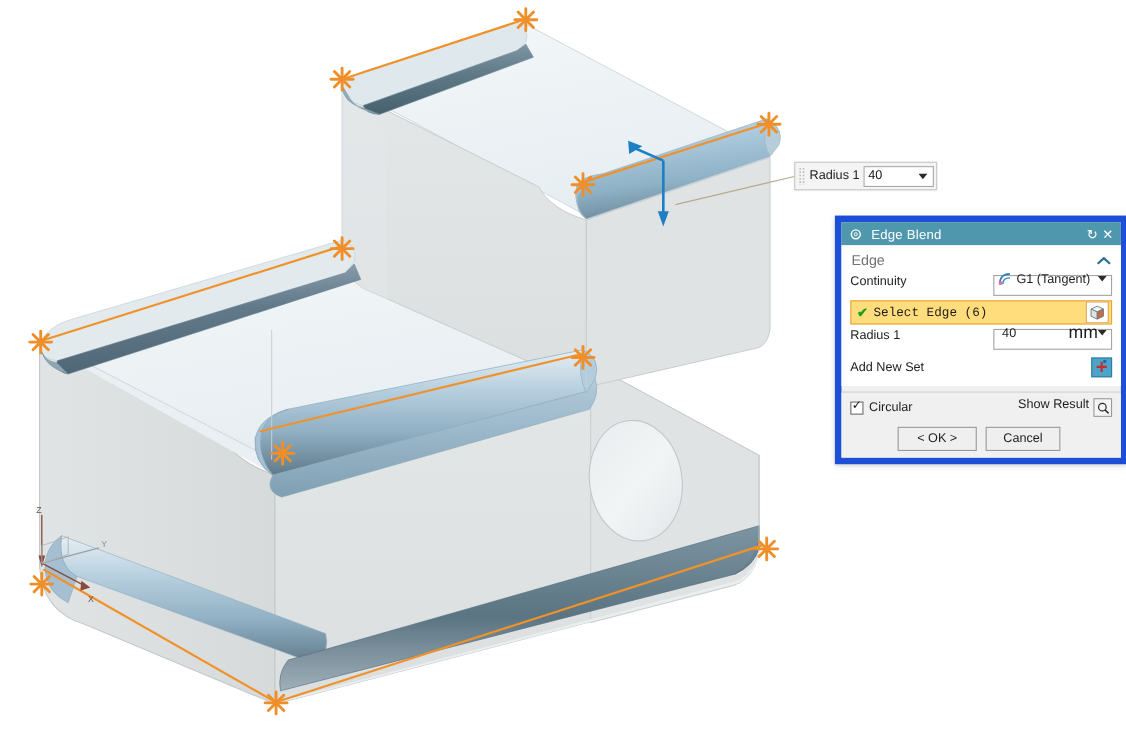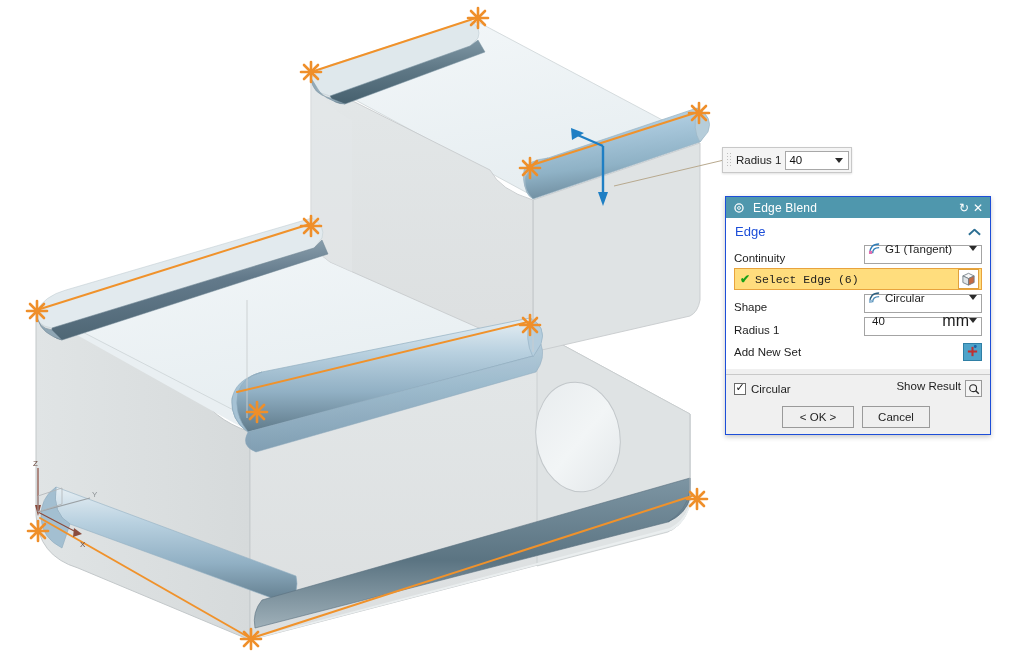--- a/index.html
+++ b/index.html
@@ -45,23 +45,23 @@
   }
   .float-val{font-size:11.5px;color:#111;}
   .caret{
     width:0;height:0;border-left:4px solid transparent;
     border-right:4px solid transparent;border-top:5px solid #2b2b2b;
     margin-right:2px;
   }
 
   
   #dialog{
-    position:absolute;left:725px;top:196px;width:266px;
+    position:absolute;left:759px;top:196px;width:266px;
     background:#f0f0f0;
-    border:1px solid #1d4ed8;
+    border:6px solid #1d4ed8;
     box-shadow:0 2px 5px rgba(0,0,0,.22);
     font-size:11.5px;color:#1d1d1d;
     box-sizing:border-box;
   }
   .titlebar{
     height:21px;background:#4f97ad;
     display:flex;align-items:center;
     padding:0 5px 0 6px;color:#fff;
   }
   .title-txt{
@@ -72,32 +72,32 @@
     width:14px;height:14px;display:flex;align-items:center;justify-content:center;
     color:#fff;font-size:12px;line-height:1;cursor:default;
   }
   .gear{width:12px;height:12px;}
 
   .dlg-body{background:#ffffff;padding:0 0 4px 0;}
   .group-head{
     display:flex;align-items:center;justify-content:space-between;
     padding:6px 9px 4px 9px;
   }
-  .group-title{font-size:13px;color:#1d4ed8;}
+  .group-title{font-size:13px;color:#737373;}
   .chev{
     width:13px;height:9px;position:relative;
   }
   .chev:before,.chev:after{
     content:"";position:absolute;top:4px;width:8px;height:2.4px;background:#2b6e92;
   }
   .chev:before{left:0;transform:rotate(-42deg);}
   .chev:after{left:5px;transform:rotate(42deg);}
 
   .row{
-    display:flex;align-items:flex-end;
+    display:flex;align-items:flex-start;
     padding:2px 8px;min-height:22px;box-sizing:border-box;
   }
   .row .lbl{width:130px;font-size:11.5px;color:#1d1d1d;}
 
   .ctrl{
     flex:1;height:19px;background:#fff;border:1px solid #a4a4a4;
     display:flex;align-items:center;padding:0 2px 12px 3px;
     box-sizing:border-box;
   }
   .ctrl .txt{flex:1;font-size:11.5px;color:#1d1d1d;margin-left:4px;white-space:nowrap;}
@@ -432,32 +432,20 @@
         <span class="sel-txt">Select Edge (6)</span>
         <span class="cube-btn">
           <svg width="15" height="15" viewBox="0 0 16 16">
             <path d="M8 1.4 L14 4.2 L8 7 L2 4.2 Z" fill="#f6f7f8" stroke="#6f7b82" stroke-width="0.9"></path>
             <path d="M2 4.2 L8 7 L8 14 L2 11.2 Z" fill="#dfe4e7" stroke="#6f7b82" stroke-width="0.9"></path>
             <path d="M14 4.2 L8 7 L8 14 L14 11.2 Z" fill="#c46b45" stroke="#6f7b82" stroke-width="0.9"></path>
           </svg>
         </span>
       </div>
 
-      <div class="row">
-        <span class="lbl">Shape</span>
-        <div class="ctrl">
-          <svg width="13" height="12" viewBox="0 0 14 13">
-            <path d="M12 1 C 5 1, 2 5, 2 11" fill="none" stroke="#2a5f80" stroke-width="1.7"></path>
-            <path d="M12 5 C 7 5, 5 7, 5 11" fill="none" stroke="#4a8ab5" stroke-width="1.4"></path>
-            <rect x="1" y="8.5" width="3.2" height="3.2" fill="#8fb7d4"></rect>
-          </svg>
-          <span class="txt">Circular</span>
-          <span class="caret"></span>
-        </div>
-      </div>
 
       <div class="row">
         <span class="lbl">Radius 1</span>
         <div class="ctrl">
           <span class="txt">40</span>
           <span class="unit">mm</span>
           <span class="caret"></span>
         </div>
       </div>
 

